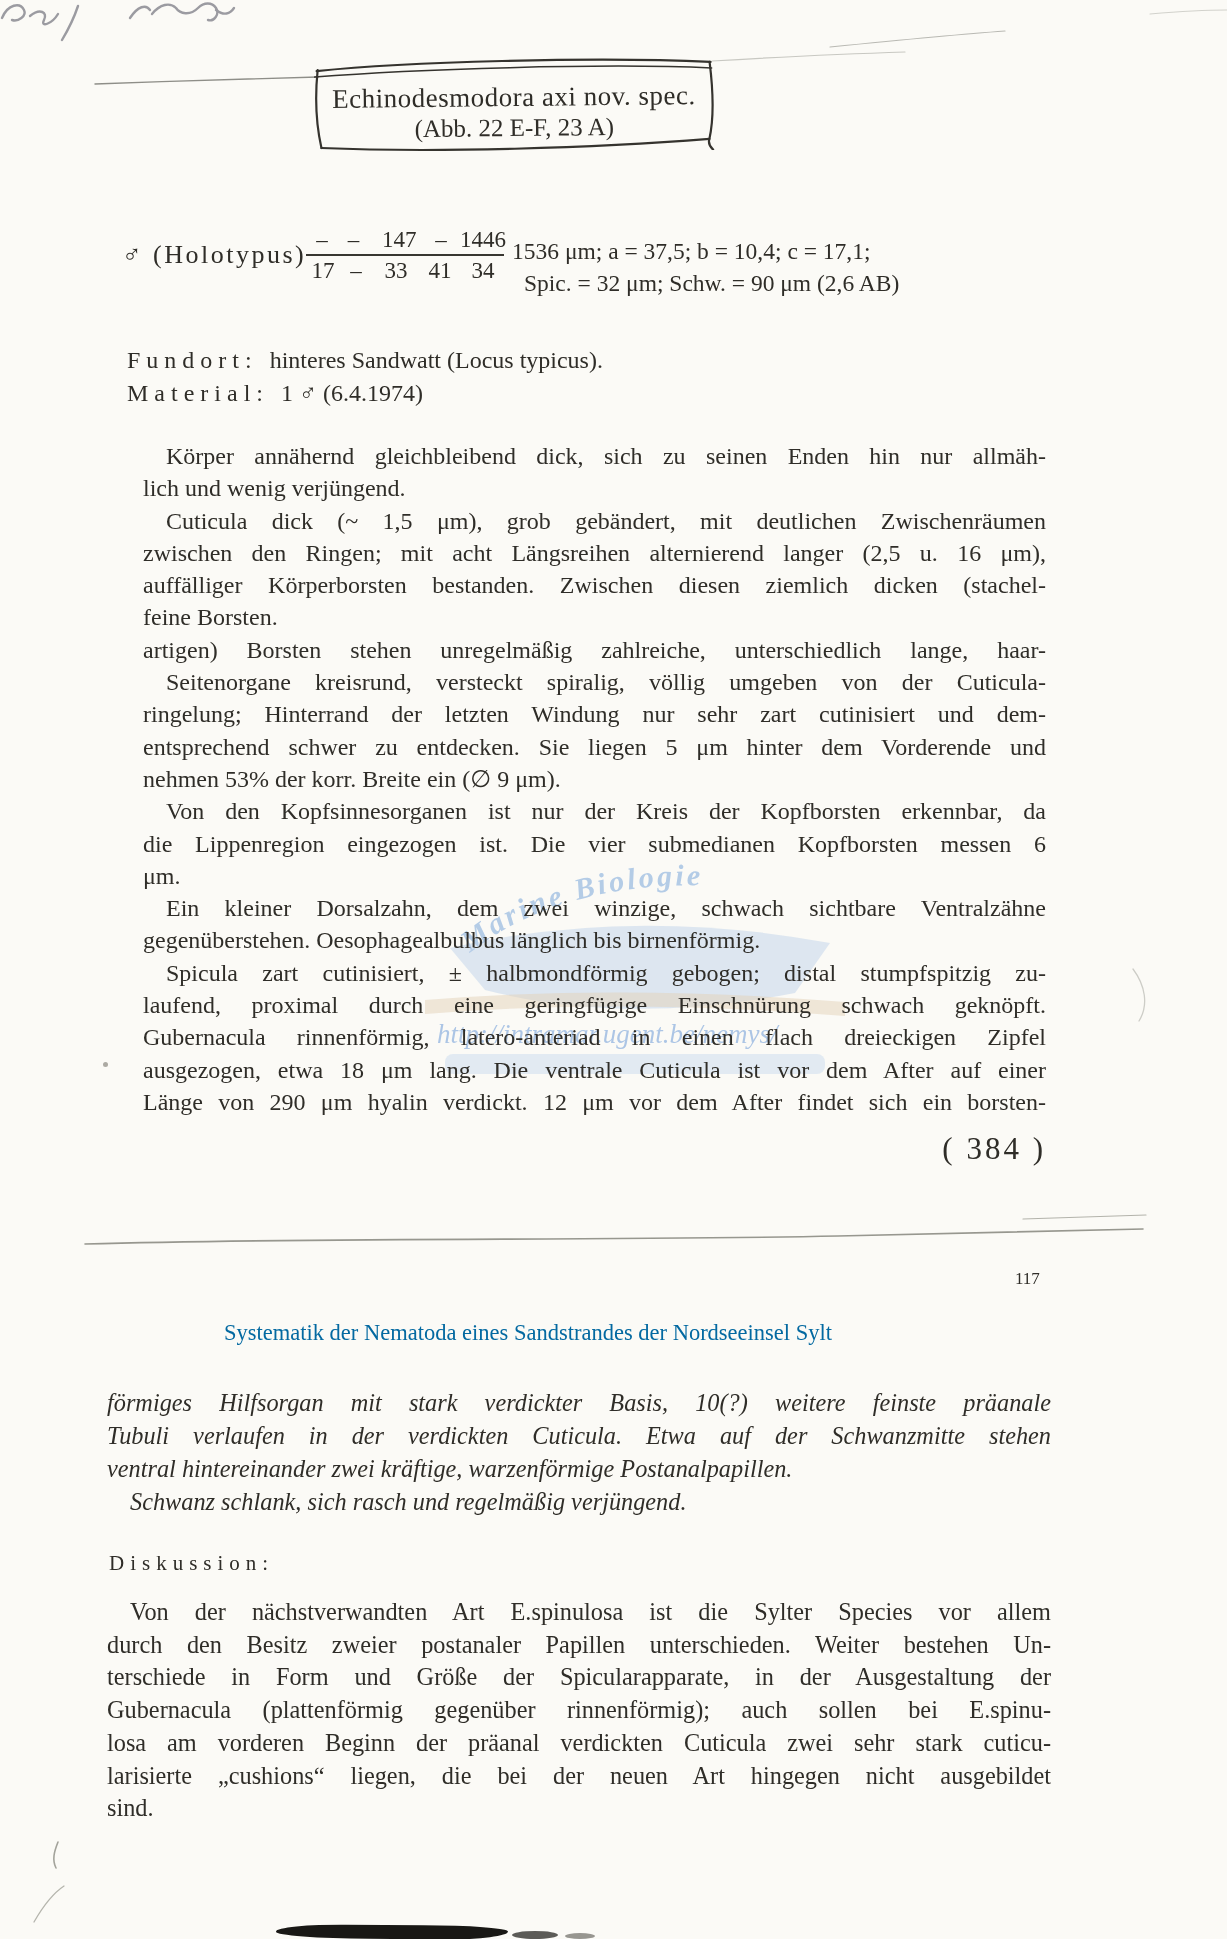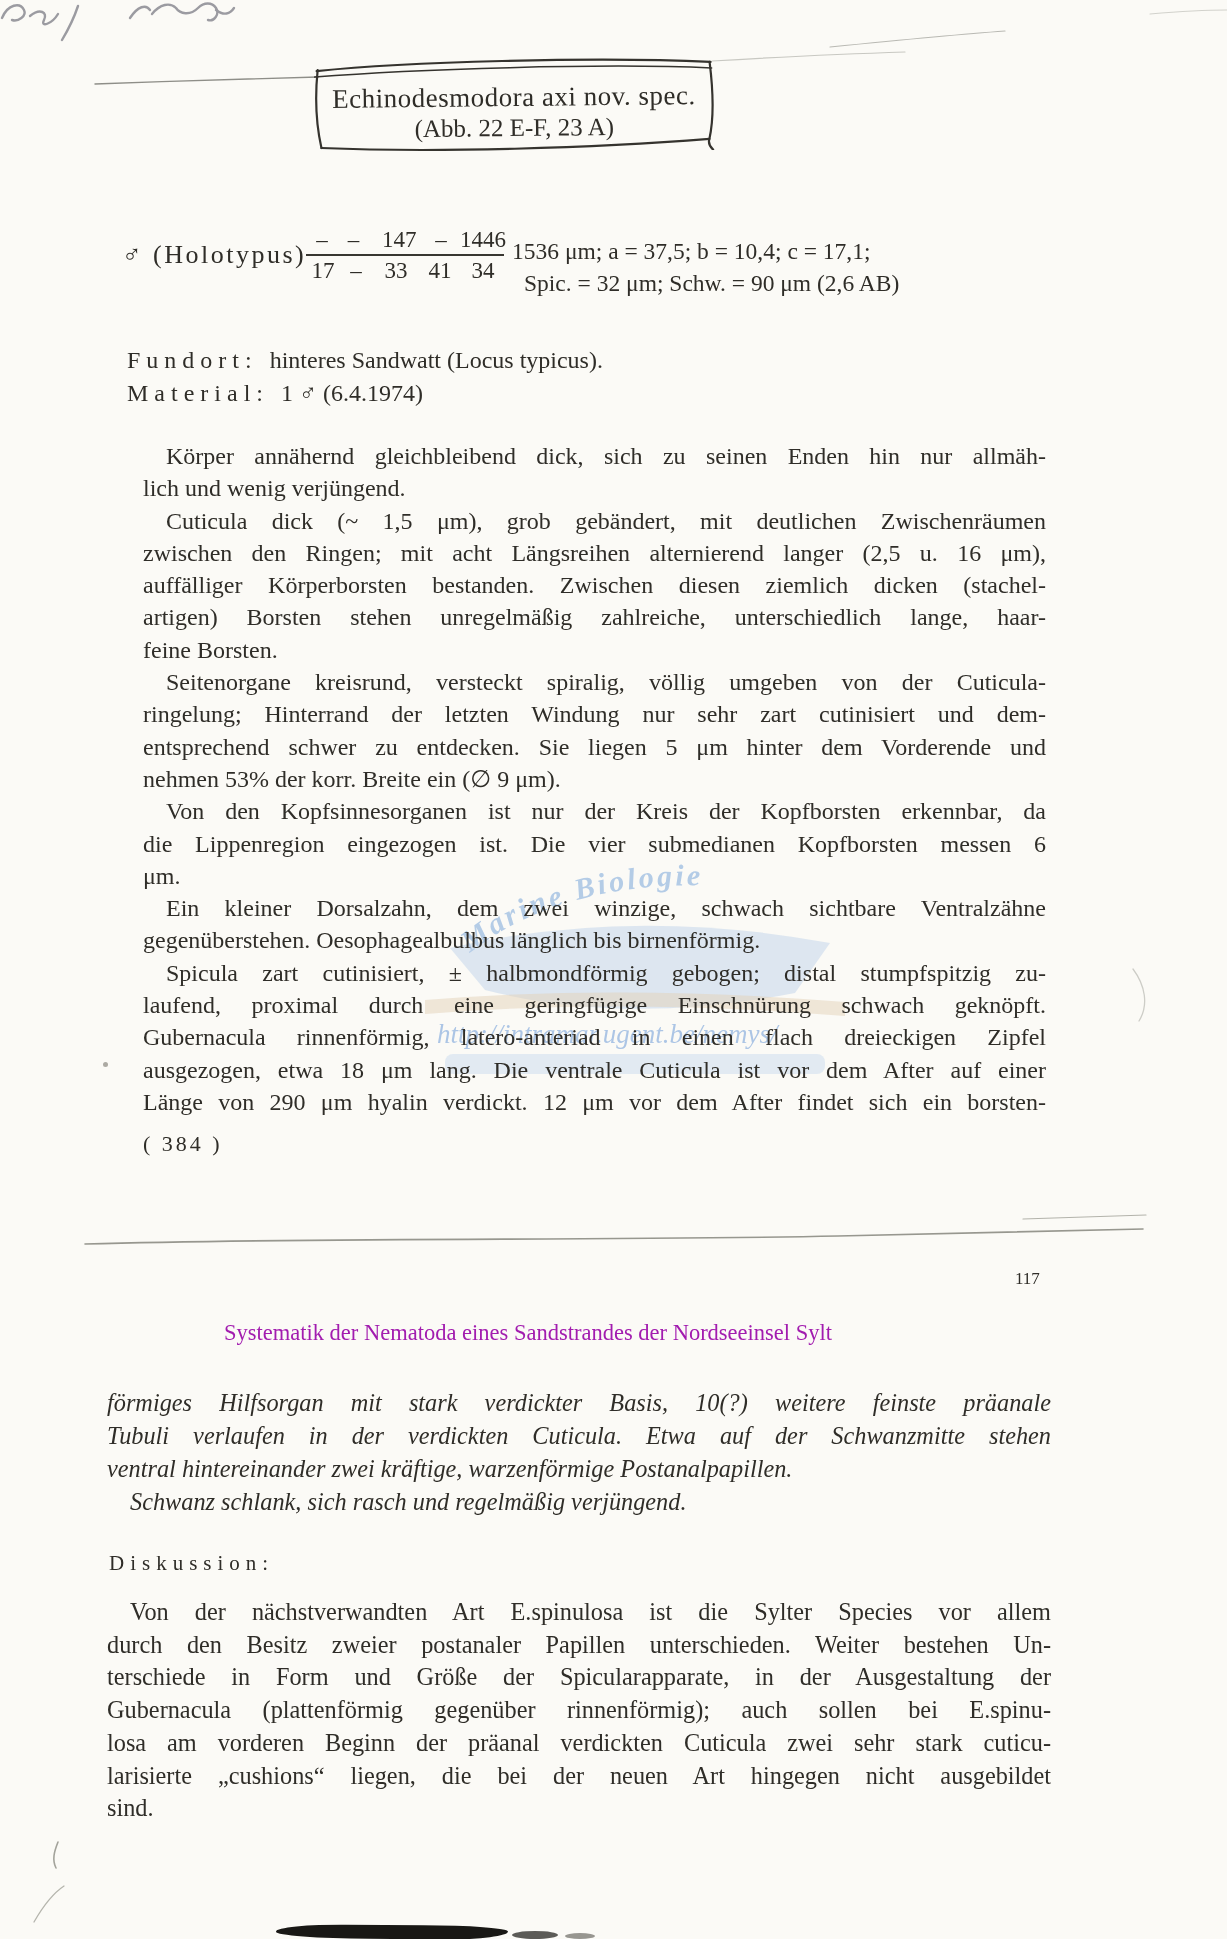--- a/index.html
+++ b/index.html
@@ -33,23 +33,23 @@
   .sp-label{letter-spacing:6px;margin-right:12px;}
   
   .body-col{font-size:24px;line-height:32.3px;text-align:left;}
   #page1-lines{left:143px;top:440px;width:903px;}
   #page2-lines{left:107px;top:1387px;width:944px;font-size:24.3px;line-height:32.9px;font-style:italic;}
   #discussion-lines{left:107px;top:1596px;width:944px;font-size:24.3px;line-height:32.7px;}
   .tline{white-space:normal;}
   .tline.just{text-align:justify;text-align-last:justify;}
   .tline.ind{padding-left:23px;}
   .it{}
-  .page-number{left:143px;top:1131px;width:903px;text-align:left;font-size:22px;letter-spacing:3px;}
-  
-  .p2-title{left:224px;top:1320px;font-size:22.5px;color:#a21caf;}
+  .page-number{left:143px;top:1131px;width:903px;text-align:right;font-size:31px;letter-spacing:3px;}
+  
+  .p2-title{left:224px;top:1320px;font-size:22.5px;color:#0369a1;}
   .p2-num{left:1015px;top:1245px;font-size:17px;margin-top:24px;}
   .diskussion-heading{left:109px;top:1551px;font-size:21px;letter-spacing:6px;}
   
   .watermark{left:415px;top:858px;pointer-events:none;}
   
   .dot-mark{left:103px;top:1062px;width:5px;height:5px;border-radius:50%;background:#6b675e;opacity:.55;}
   .smudge1{left:276px;top:1925px;width:232px;height:14px;background:#191815;border-radius:45% 55% 40% 60% / 80% 60% 90% 70%;transform:rotate(.4deg);}
   .smudge2{left:512px;top:1931px;width:46px;height:8px;background:#343330;opacity:.8;border-radius:50%;}
   .smudge3{left:565px;top:1933px;width:30px;height:6px;background:#55534d;opacity:.6;border-radius:50%;}
 </style>
@@ -135,22 +135,22 @@
     <rect x="30" y="196" width="380" height="20" rx="8" fill="#c3d7ee" opacity="0.45"></rect>
     <text x="22" y="185" font-size="27" font-style="italic" fill="#79a3da" opacity="0.6">http://intramar.ugent.be/nemys/</text>
   </svg>
 
   <div class="abs body-col" id="page1-lines">
       <div class="tline just ind"><span>Körper annähernd gleichbleibend dick, sich zu seinen Enden hin nur allmäh-</span></div>
       <div class="tline"><span>lich und wenig verjüngend.</span></div>
       <div class="tline just ind"><span>Cuticula dick (~ 1,5 μm), grob gebändert, mit deutlichen Zwischenräumen</span></div>
       <div class="tline just"><span>zwischen den Ringen; mit acht Längsreihen alternierend langer (2,5 u. 16 μm),</span></div>
       <div class="tline just"><span>auffälliger Körperborsten bestanden. Zwischen diesen ziemlich dicken (stachel-</span></div>
+      <div class="tline"><span>feine Borsten.</span></div>
       <div class="tline just"><span>artigen) Borsten stehen unregelmäßig zahlreiche, unterschiedlich lange, haar-</span></div>
-      <div class="tline"><span>feine Borsten.</span></div>
       <div class="tline just ind"><span>Seitenorgane kreisrund, versteckt spiralig, völlig umgeben von der Cuticula-</span></div>
       <div class="tline just"><span>ringelung; Hinterrand der letzten Windung nur sehr zart cutinisiert und dem-</span></div>
       <div class="tline just"><span>entsprechend schwer zu entdecken. Sie liegen 5 μm hinter dem Vorderende und</span></div>
       <div class="tline"><span>nehmen 53% der korr. Breite ein (∅ 9 μm).</span></div>
       <div class="tline just ind"><span>Von den Kopfsinnesorganen ist nur der Kreis der Kopfborsten erkennbar, da</span></div>
       <div class="tline just"><span>die Lippenregion eingezogen ist. Die vier submedianen Kopfborsten messen 6</span></div>
       <div class="tline"><span>μm.</span></div>
       <div class="tline just ind"><span>Ein kleiner Dorsalzahn, dem zwei winzige, schwach sichtbare Ventralzähne</span></div>
       <div class="tline"><span>gegenüberstehen. Oesophagealbulbus länglich bis birnenförmig.</span></div>
       <div class="tline just ind"><span>Spicula zart cutinisiert, ± halbmondförmig gebogen; distal stumpfspitzig zu-</span></div>

